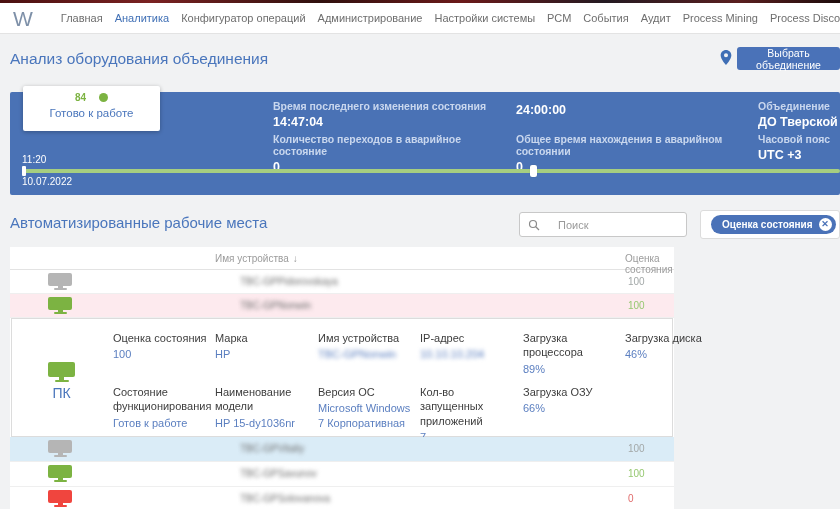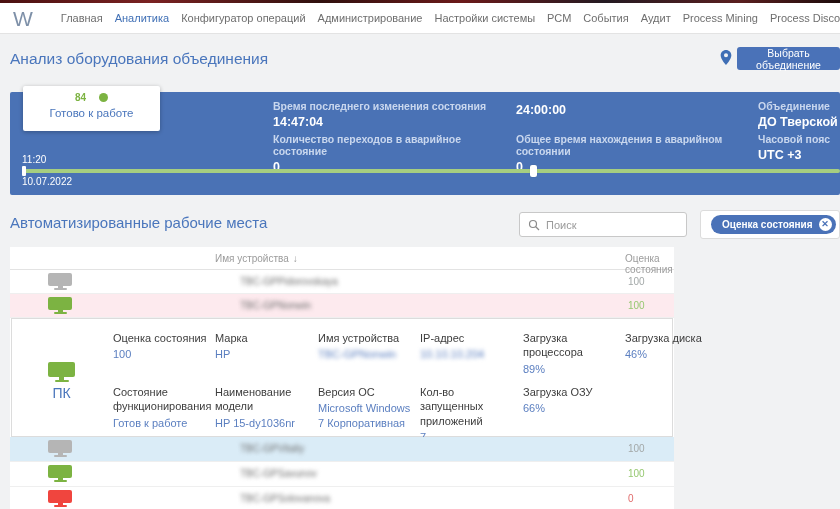--- a/index.html
+++ b/index.html
@@ -55,21 +55,21 @@
   .tl-marker-start { position:absolute; left:12px; top:74px; width:4px; height:10px; background:#ffffff; border-radius:1px; }
   .tl-marker-mid   { position:absolute; left:520px; top:73px; width:7px; height:12px; background:#ffffff; border-radius:2px; box-shadow:0 0 1px rgba(0,0,0,.3); }
   
   .section-title { position:absolute; top:214px; left:10px; font-size:15px; color:#4a76bc; font-weight:500; }
   .search-box {
     position:absolute; top:212px; left:519px; width:168px; height:25px;
     background:#ffffff; border:1px solid #c8c8c8; border-radius:3px;
     display:flex; align-items:center;
   }
   .search-box svg { margin-left:8px; }
-  .search-input { border:none; outline:none; width:120px; margin-left:6px; font-size:11px; color:#444; font-family:"Liberation Sans",sans-serif; background:transparent; }
+  .search-input { border:none; outline:none; width:120px; margin-left:18px; font-size:11px; color:#444; font-family:"Liberation Sans",sans-serif; background:transparent; }
   .search-input::placeholder { color:#9a9a9a; }
   .filter-box {
     position:absolute; top:210px; left:700px; width:140px; height:29px;
     background:#ffffff; border:1px solid #dcdcdc; border-radius:3px;
     display:flex; align-items:center;
   }
   .filter-chip {
     margin-left:10px; height:19px; background:#4a72b8; border-radius:10px;
     display:flex; align-items:center; padding:0 4px 0 11px; cursor:pointer;
   }

